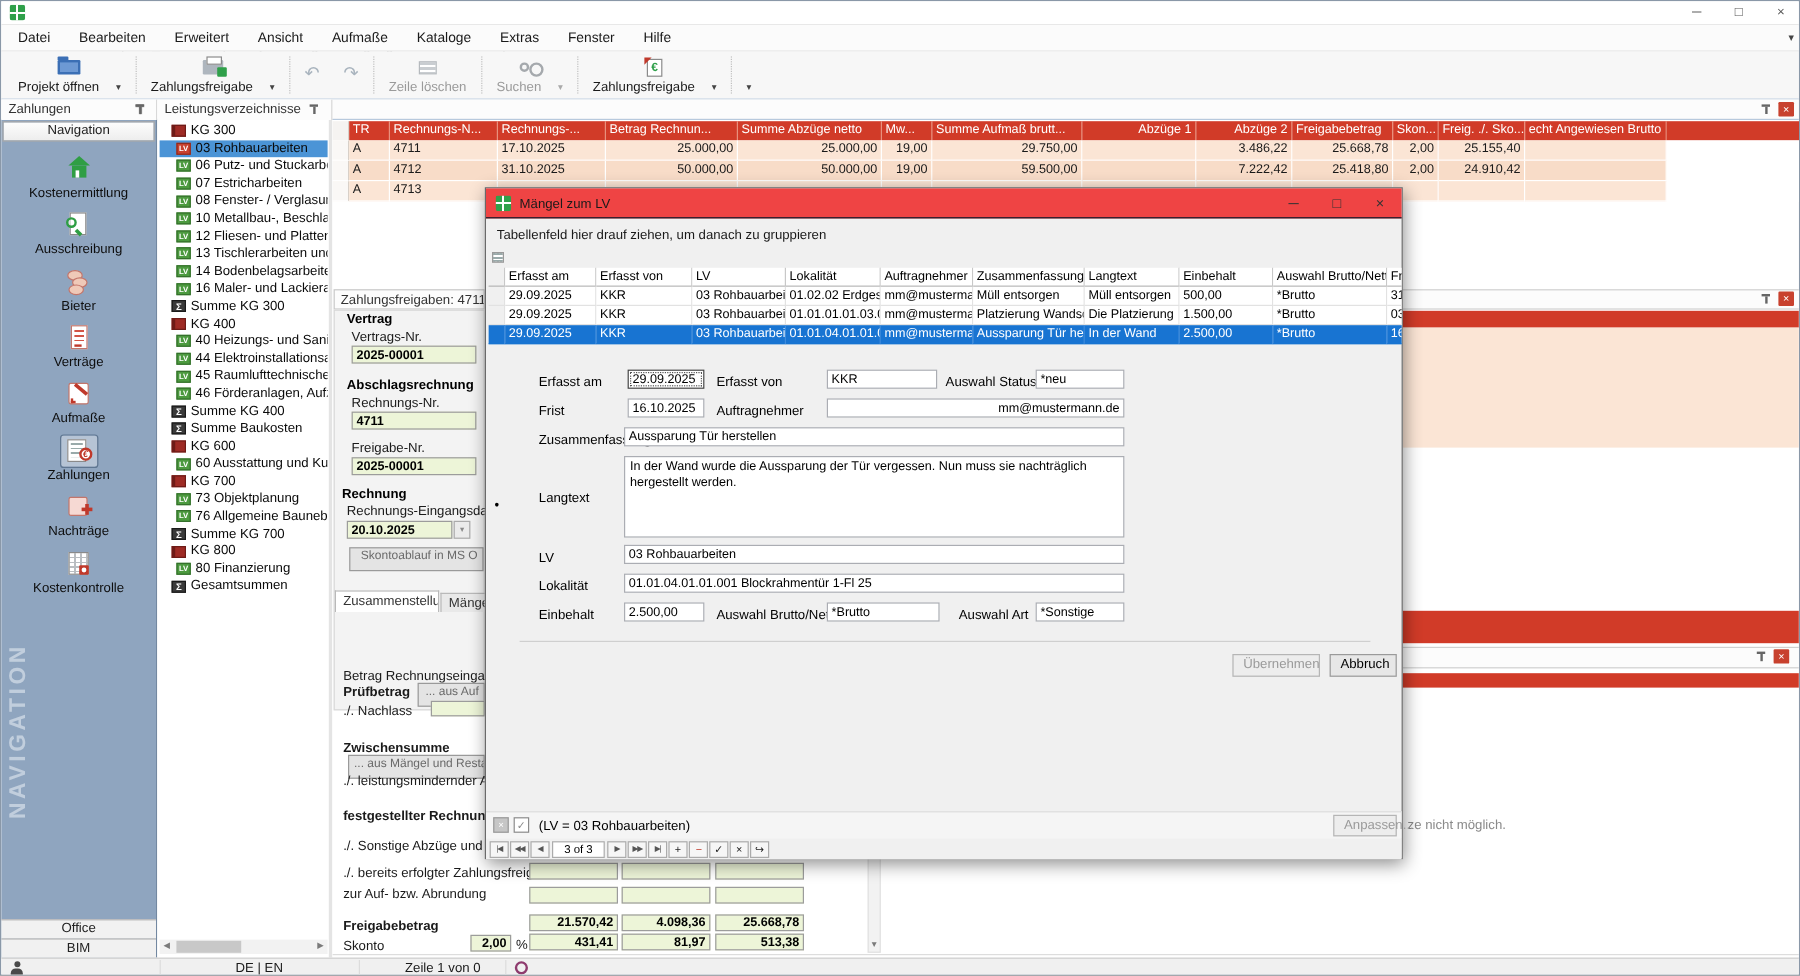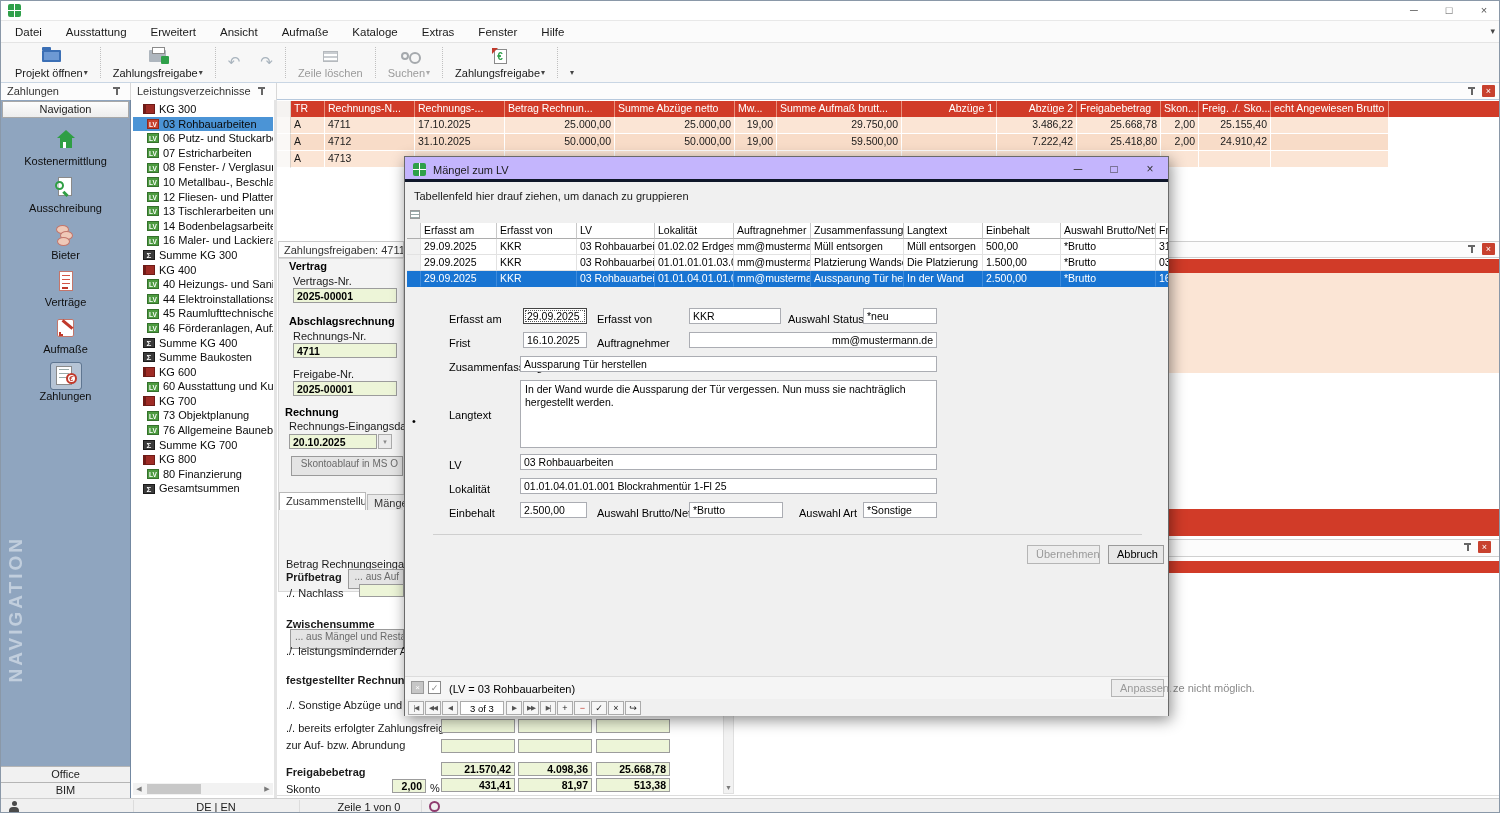--- a/index.html
+++ b/index.html
@@ -22,21 +22,21 @@
   
   .menubar { position:absolute; left:0; top:20px; width:1500px; height:22px; background:#FBFBFB;
              border-bottom:1px solid #E4E4E4; display:flex; align-items:center; padding-left:14px; gap:24px; }
   .menu-item { font-size:11.5px; color:#1a1a1a; }
   .menubar-dd { position:absolute; right:6px; top:5px; color:#444; font-size:9px; }
 
   
   .toolbar { position:absolute; left:0; top:42px; width:1500px; height:40px; background:#F7F7F7;
              border-bottom:1px solid #C9D6E4; display:flex; align-items:stretch; padding-left:4px; }
   .tbtn { display:flex; flex-direction:column; align-items:center; justify-content:center; padding:2px 10px 1px; gap:2px; }
-  .tbtn .lblrow { display:flex; align-items:center; gap:1px; font-size:11px; color:#1a1a1a; }
+  .tbtn .lblrow { display:flex; align-items:center; gap:14px; font-size:11px; color:#1a1a1a; }
   .tbtn.disabled .lblrow { color:#9a9a9a; }
   .tsep { width:1px; margin:4px 2px; border-left:1px dotted #C0C0C0; }
   .dd { font-size:8px; color:#444; }
   .tbtn.disabled .dd { color:#aaa; }
   .tico { height:17px; display:flex; align-items:center; justify-content:center; }
   .ico-folder { width:19px; height:12px; background:#3B6FB5; border-radius:1px; position:relative; }
   .ico-folder::before { content:""; position:absolute; left:0; top:-3px; width:9px; height:3px; background:#3B6FB5; border-radius:1px 1px 0 0; }
   .ico-folder::after { content:""; position:absolute; left:2px; top:2px; width:15px; height:8px; background:#6D99D4; }
   .ico-printer { width:17px; height:12px; background:#AEB6BE; border-radius:1px; position:relative; }
   .ico-printer::before { content:""; position:absolute; left:3px; top:-3px; width:11px; height:5px; background:#fff; border:1px solid #8a8a8a; }
@@ -167,21 +167,21 @@
 
   
   .strip { position:absolute; background:#FCFCFC; border:1px solid #D0D0D0; }
   .redbar { position:absolute; background:#D13B28; }
   .peach { position:absolute; background:#FBE5D5; }
   .rnote { position:absolute; color:#8a8a8a; font-size:11px; }
 
   
   .dialog { position:absolute; left:403px; top:155px; width:765px; height:560px; background:#F0F0F0;
             border:1px solid #6a6a6a; box-shadow:2px 4px 14px rgba(0,0,0,.45); z-index:50; }
-  .dlg-titlebar { position:absolute; left:0; top:0; width:763px; height:25px; background:#c4b5fd; border-bottom:3px solid #0f172a; }
+  .dlg-titlebar { position:absolute; left:0; top:0; width:763px; height:25px; background:#ef4444; border-bottom:1px solid #0f172a; }
   .dlg-titlebar .applogo { left:8px; top:6px; }
   .dlg-title { position:absolute; left:28px; top:7px; color:#1a1a1a; }
   .dlg-wc { position:absolute; top:0; width:36px; height:25px; text-align:center; line-height:24px; color:#333; font-size:12px; }
   .dlg-hint { position:absolute; left:9px; top:33px; color:#1a1a1a; }
   .gridico { position:absolute; width:10px; height:9px; background:repeating-linear-gradient(to bottom,#9aa 0 1.5px,#fff 1.5px 3px),repeating-linear-gradient(to right,#9aa 0 1.5px,#fff 1.5px 3px); border:1px solid #9a9a9a; }
   .dlg-tablehost { position:absolute; left:2px; top:66px; width:761px; overflow:hidden; }
   .dlabel { position:absolute; color:#000; white-space:nowrap; }
   .din { position:absolute; background:#fff; border:1px solid #ABADB3; height:16px; padding:0 3px;
          font-family:"Liberation Sans",sans-serif; font-size:10.5px; color:#000; }
   .din.focus { border-color:#444; outline:1px dotted #555; outline-offset:-3px; }
@@ -219,21 +219,21 @@
   <div class="titlebar">
     <span class="applogo"></span>
     <span class="wtitle">AVANTI BIM  - [BSP_MVRA: Bsp. Projekt Mängelverfolgung und Restarbeiten]</span>
     <span class="wc" style="left:1396px">─</span>
     <span class="wc" style="left:1431px">□</span>
     <span class="wc" style="left:1466px">×</span>
   </div>
 
   <div class="menubar">
     <span class="menu-item">Datei</span>
-    <span class="menu-item">Ausstattung</span>
+    <span class="menu-item">Bearbeiten</span>
     <span class="menu-item">Erweitert</span>
     <span class="menu-item">Ansicht</span>
     <span class="menu-item">Aufmaße</span>
     <span class="menu-item">Kataloge</span>
     <span class="menu-item">Extras</span>
     <span class="menu-item">Fenster</span>
     <span class="menu-item">Hilfe</span>
     <span class="menubar-dd">▾</span>
   </div>
 
@@ -365,21 +365,37 @@
 
         <div class="nav-item selected">
           <span class="nicon zahlungen">
             <i class="a"></i>
             <i class="b"></i>
             <i class="c"></i>
           </span>
           <span class="nlabel">Zahlungen</span>
         </div>
 
-
+        <div class="nav-item">
+          <span class="nicon nachtraege">
+            <i class="a"></i>
+            <i class="b"></i>
+            <i class="c"></i>
+          </span>
+          <span class="nlabel">Nachträge</span>
+        </div>
+
+        <div class="nav-item">
+          <span class="nicon kostenkontrolle">
+            <i class="a"></i>
+            <i class="b"></i>
+            <i class="c"></i>
+          </span>
+          <span class="nlabel">Kostenkontrolle</span>
+        </div>
 
       </div>
     <div class="watermark">NAVIGATION</div>
     <div class="side-bottom">
       <div class="side-bbtn">Office</div>
       <div class="side-bbtn">BIM</div>
     </div>
   </div>
 
   <div class="treepanel">

